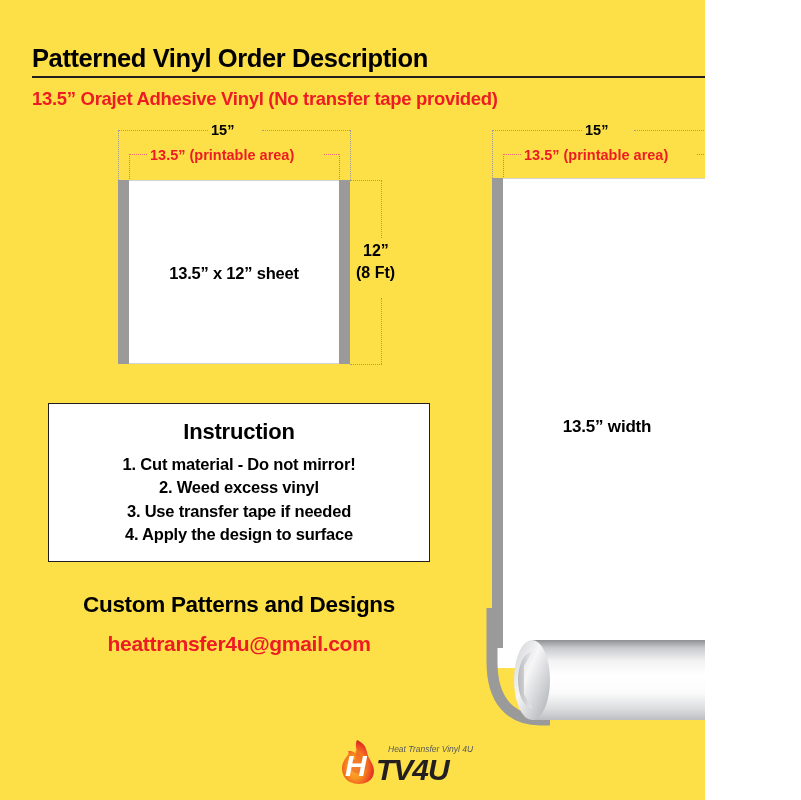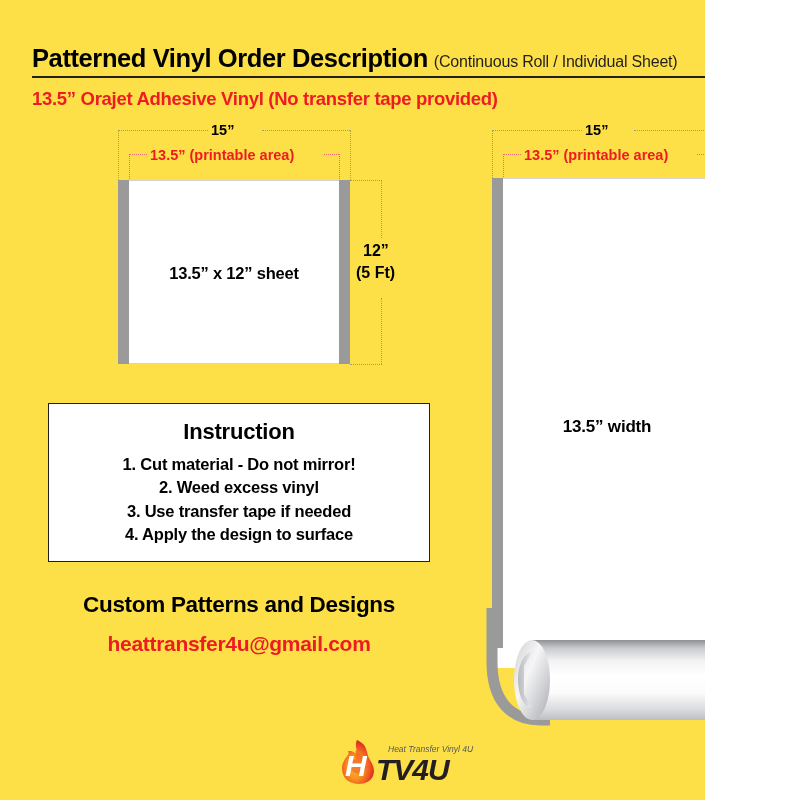--- a/index.html
+++ b/index.html
@@ -234,21 +234,20 @@
   .logo-svg { display: block; }
 </style>
 </head>
 <body>
 
 <div id="page">
 
   <div class="header-block">
     <div class="title-row">
       <span class="title-main">Patterned Vinyl Order Description</span>
-      <span class="title-sub">(Continuous Roll / Individual Sheet)</span>
     </div>
     <div class="title-rule"></div>
     <div class="subtitle-red">13.5” Orajet Adhesive Vinyl (No transfer tape provided)</div>
   </div>
 
   <div class="dot-v" style="left:118px; top:130px; height:50px;"></div>
   <div class="dot-v" style="left:350px; top:130px; height:50px;"></div>
   <div class="dot-h" style="left:118px; top:130px; width:90px;"></div>
   <div class="dot-h" style="left:262px; top:130px; width:88px;"></div>
   <div class="dim-label" style="left:211px; top:122px;">15”</div>
@@ -257,21 +256,21 @@
   <div class="dot-v red" style="left:339px; top:154px; height:27px;"></div>
   <div class="dot-h red" style="left:129px; top:154px; width:18px;"></div>
   <div class="dot-h red" style="left:324px; top:154px; width:15px;"></div>
   <div class="dim-label red" style="left:150px; top:147px;">13.5” (printable area)</div>
 
   <div class="dot-h" style="left:350px; top:180px; width:32px;"></div>
   <div class="dot-h" style="left:350px; top:364px; width:32px;"></div>
   <div class="dot-v" style="left:381px; top:180px; height:58px;"></div>
   <div class="dot-v" style="left:381px; top:298px; height:66px;"></div>
   <div class="dim-label" style="left:363px; top:242px; font-size:16px;">12”</div>
-  <div class="dim-label" style="left:356px; top:264px; font-size:16px;">(5 Ft)</div>
+  <div class="dim-label" style="left:356px; top:264px; font-size:16px;">(8 Ft)</div>
 
   <div class="sheet-wrap">
     <div class="sheet-body"></div>
     <div class="sheet-margin left"></div>
     <div class="sheet-margin right"></div>
     <div class="sheet-caption">13.5” x 12” sheet</div>
   </div>
 
   <div class="dot-v" style="left:492px; top:130px; height:48px;"></div>
   <div class="dot-v" style="left:722px; top:130px; height:48px;"></div>

